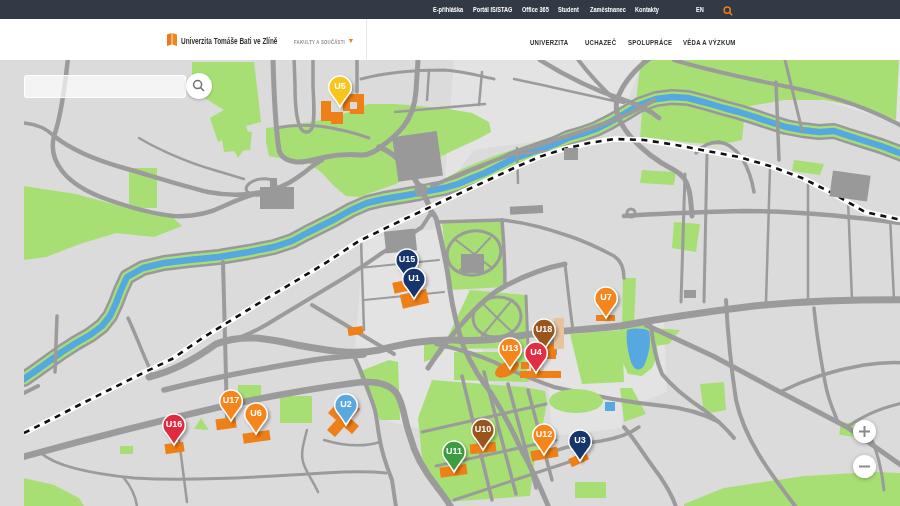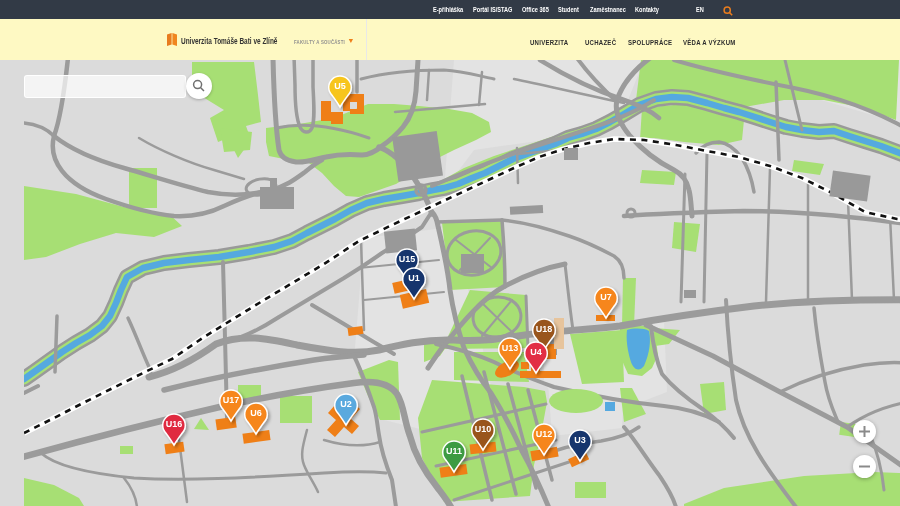--- a/index.html
+++ b/index.html
@@ -1,19 +1,19 @@
 <!DOCTYPE html>
 <html><head>
 <meta charset="utf-8">
 <style>
   html,body{margin:0;padding:0;}
   body{width:900px;height:506px;overflow:hidden;font-family:"Liberation Sans",sans-serif;background:#dbdbdb;}
   .topbar{position:absolute;left:0;top:0;width:900px;height:19px;background:#323a46;z-index:30;}
   .toplinks{position:absolute;top:0;height:19px;line-height:20px;color:#fff;font-size:7px;font-weight:bold;transform:scaleX(0.8);transform-origin:left center;white-space:nowrap;}
-  .hdr{position:absolute;left:0;top:19px;width:900px;height:41px;background:#fef9c3;z-index:30;}
+  .hdr{position:absolute;left:0;top:19px;width:900px;height:41px;background:#ffffff;z-index:30;}
   .hdr .divider{position:absolute;left:366px;top:0;width:1px;height:41px;background:#e8e8e8;}
   .logo-ico{position:absolute;left:167px;top:14px;width:10px;height:13px;}
   .logo-text{position:absolute;left:181px;top:17px;font-size:8.5px;font-weight:bold;color:#333;transform:scaleX(0.76);transform-origin:left center;white-space:nowrap;}
   .fak{position:absolute;left:294px;top:20px;font-size:6px;font-weight:bold;color:#8f8f8f;letter-spacing:0.3px;transform:scaleX(0.72);transform-origin:left center;white-space:nowrap;}
   .fak .tri{display:inline-block;margin-left:5px;width:0;height:0;border-left:3.5px solid transparent;border-right:3.5px solid transparent;border-top:4px solid #ef7f1a;vertical-align:1px;}
   .nav{position:absolute;top:20px;font-size:7px;font-weight:bold;color:#2d2d2d;letter-spacing:0.3px;transform:scaleX(0.86);transform-origin:left center;white-space:nowrap;}
   .map{position:absolute;left:0;top:60px;width:900px;height:446px;padding-left:24px;}
   .searchbox{position:absolute;left:24px;top:15px;width:160px;height:21px;background:rgba(255,255,255,0.68);border:1px solid rgba(255,255,255,0.95);border-radius:3px;}
   .searchbtn{position:absolute;left:186px;top:13px;width:26px;height:26px;background:#fff;border-radius:50%;box-shadow:0 1px 3px rgba(0,0,0,0.25);}
   .zbtn{position:absolute;left:853px;width:23px;height:23px;background:#fff;border-radius:50%;box-shadow:0 1px 4px rgba(0,0,0,0.3);color:#8a8a8a;text-align:center;}

